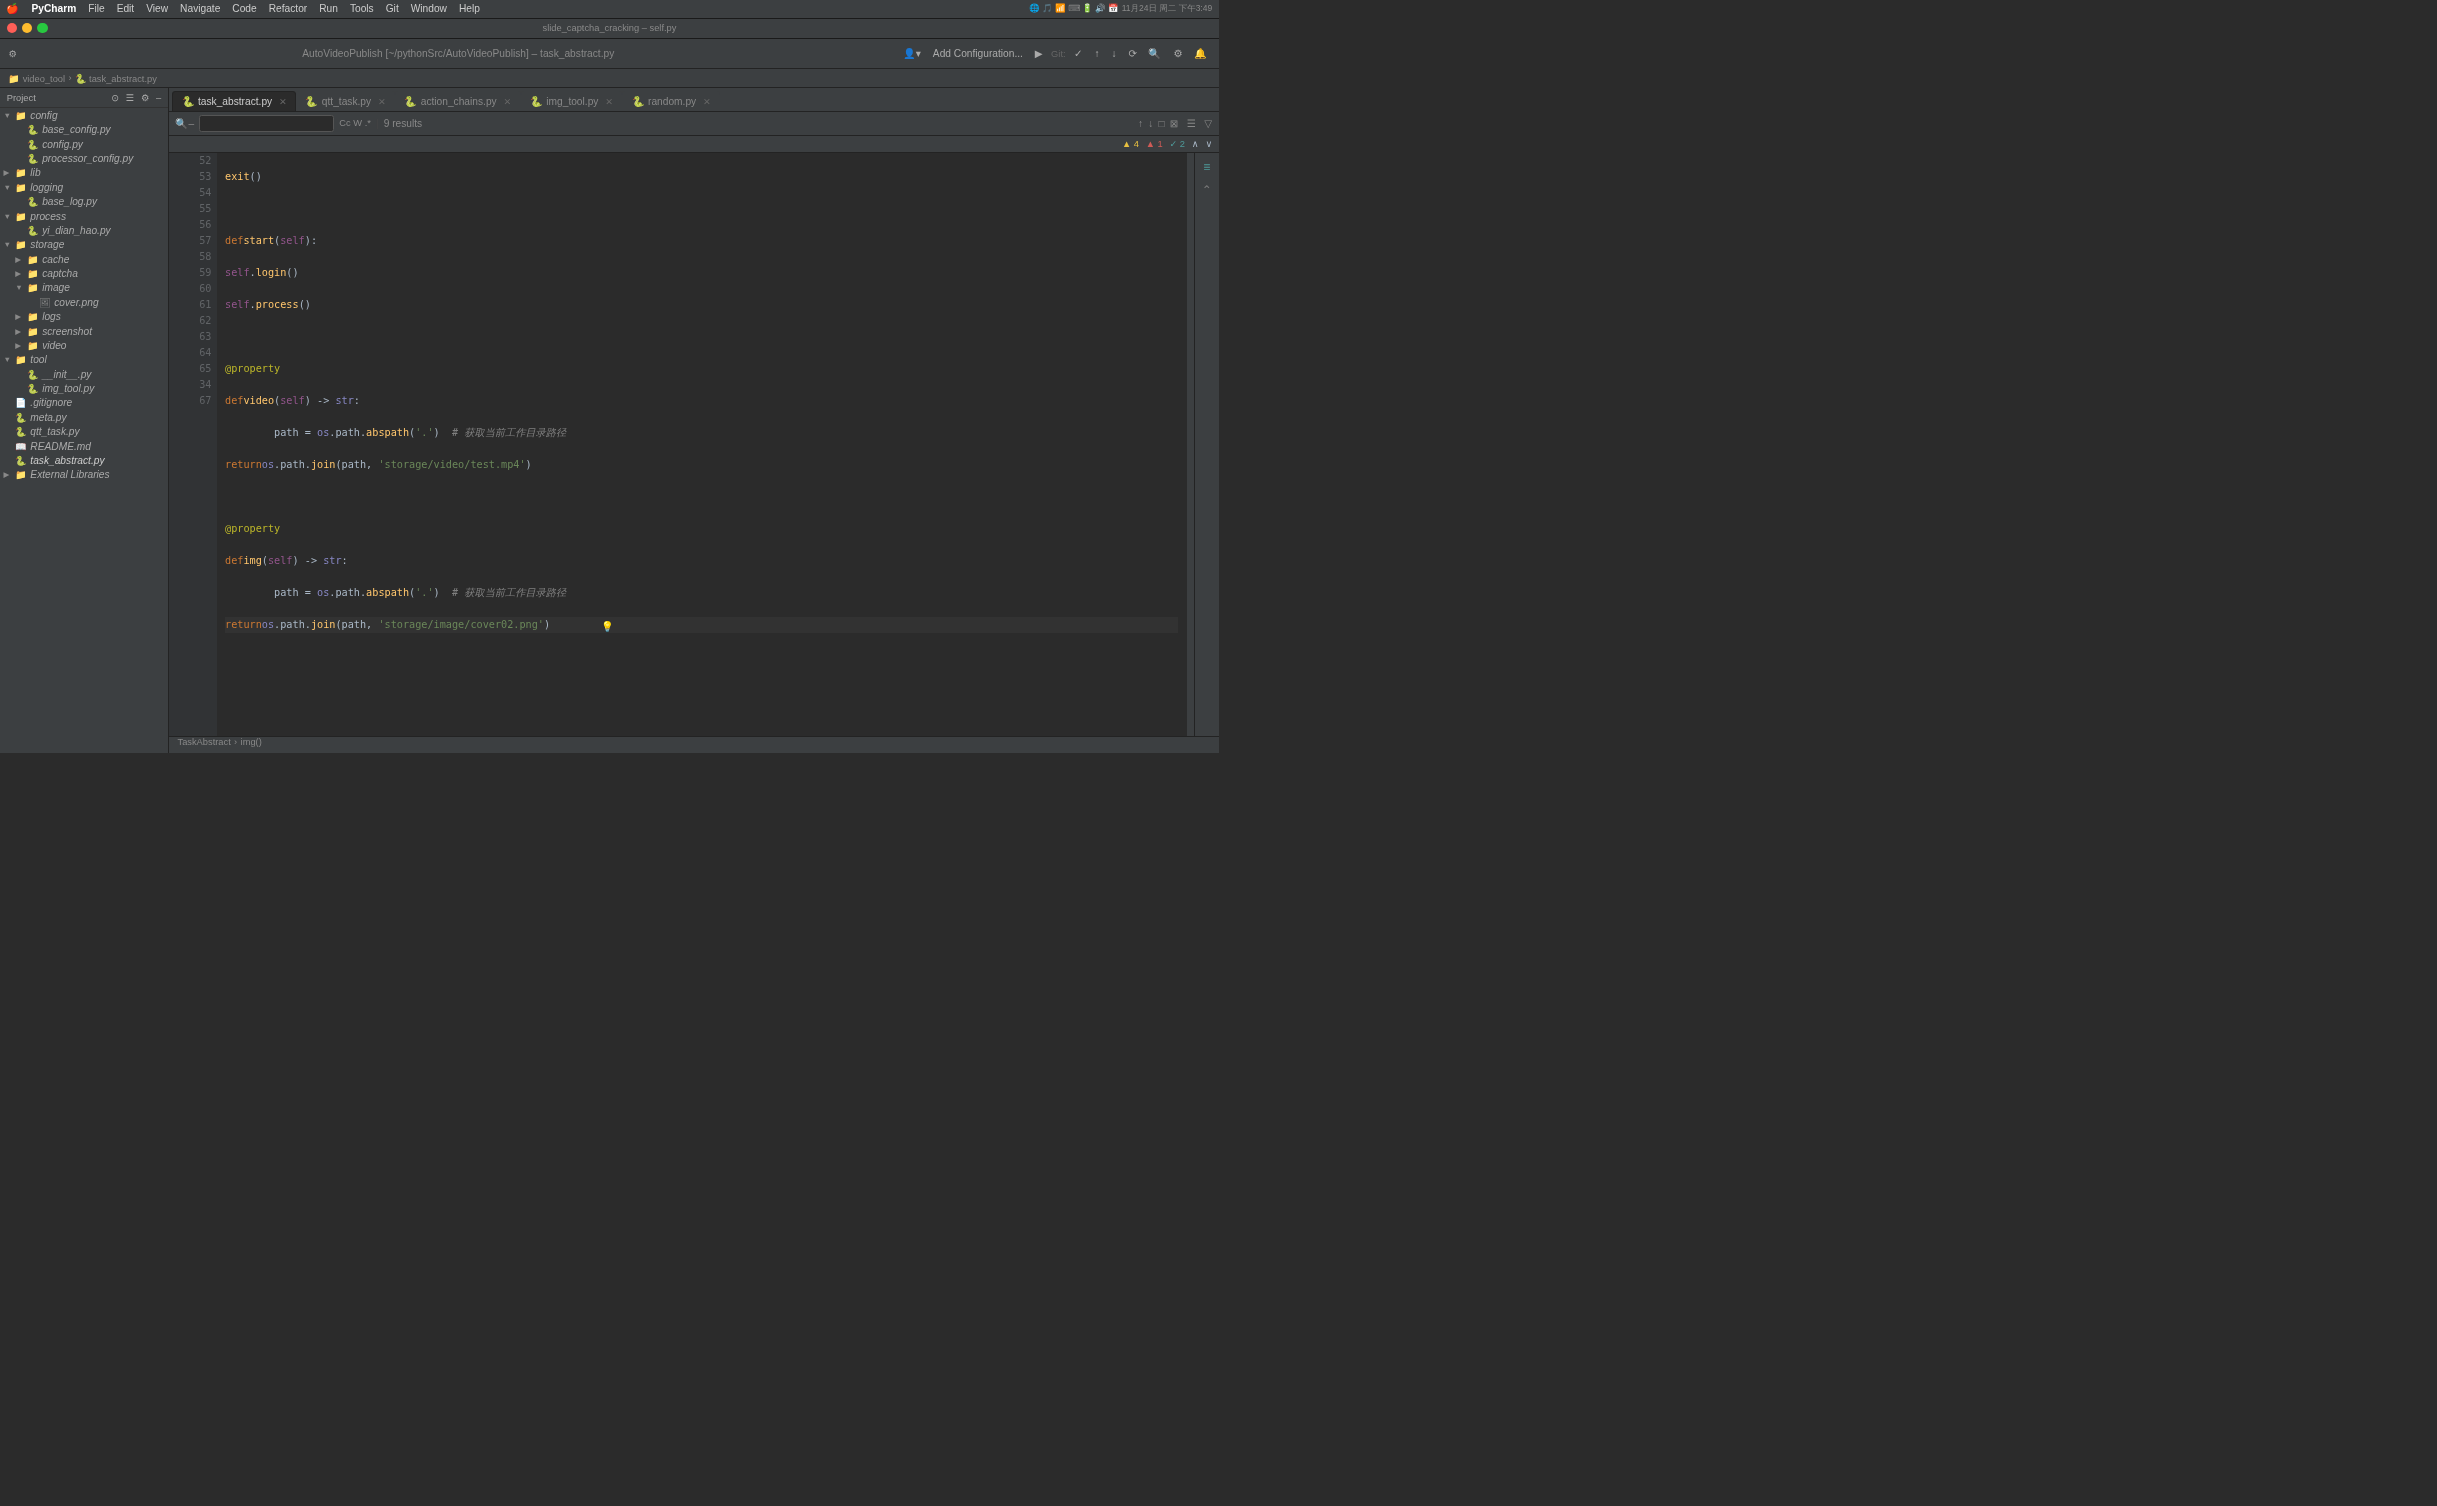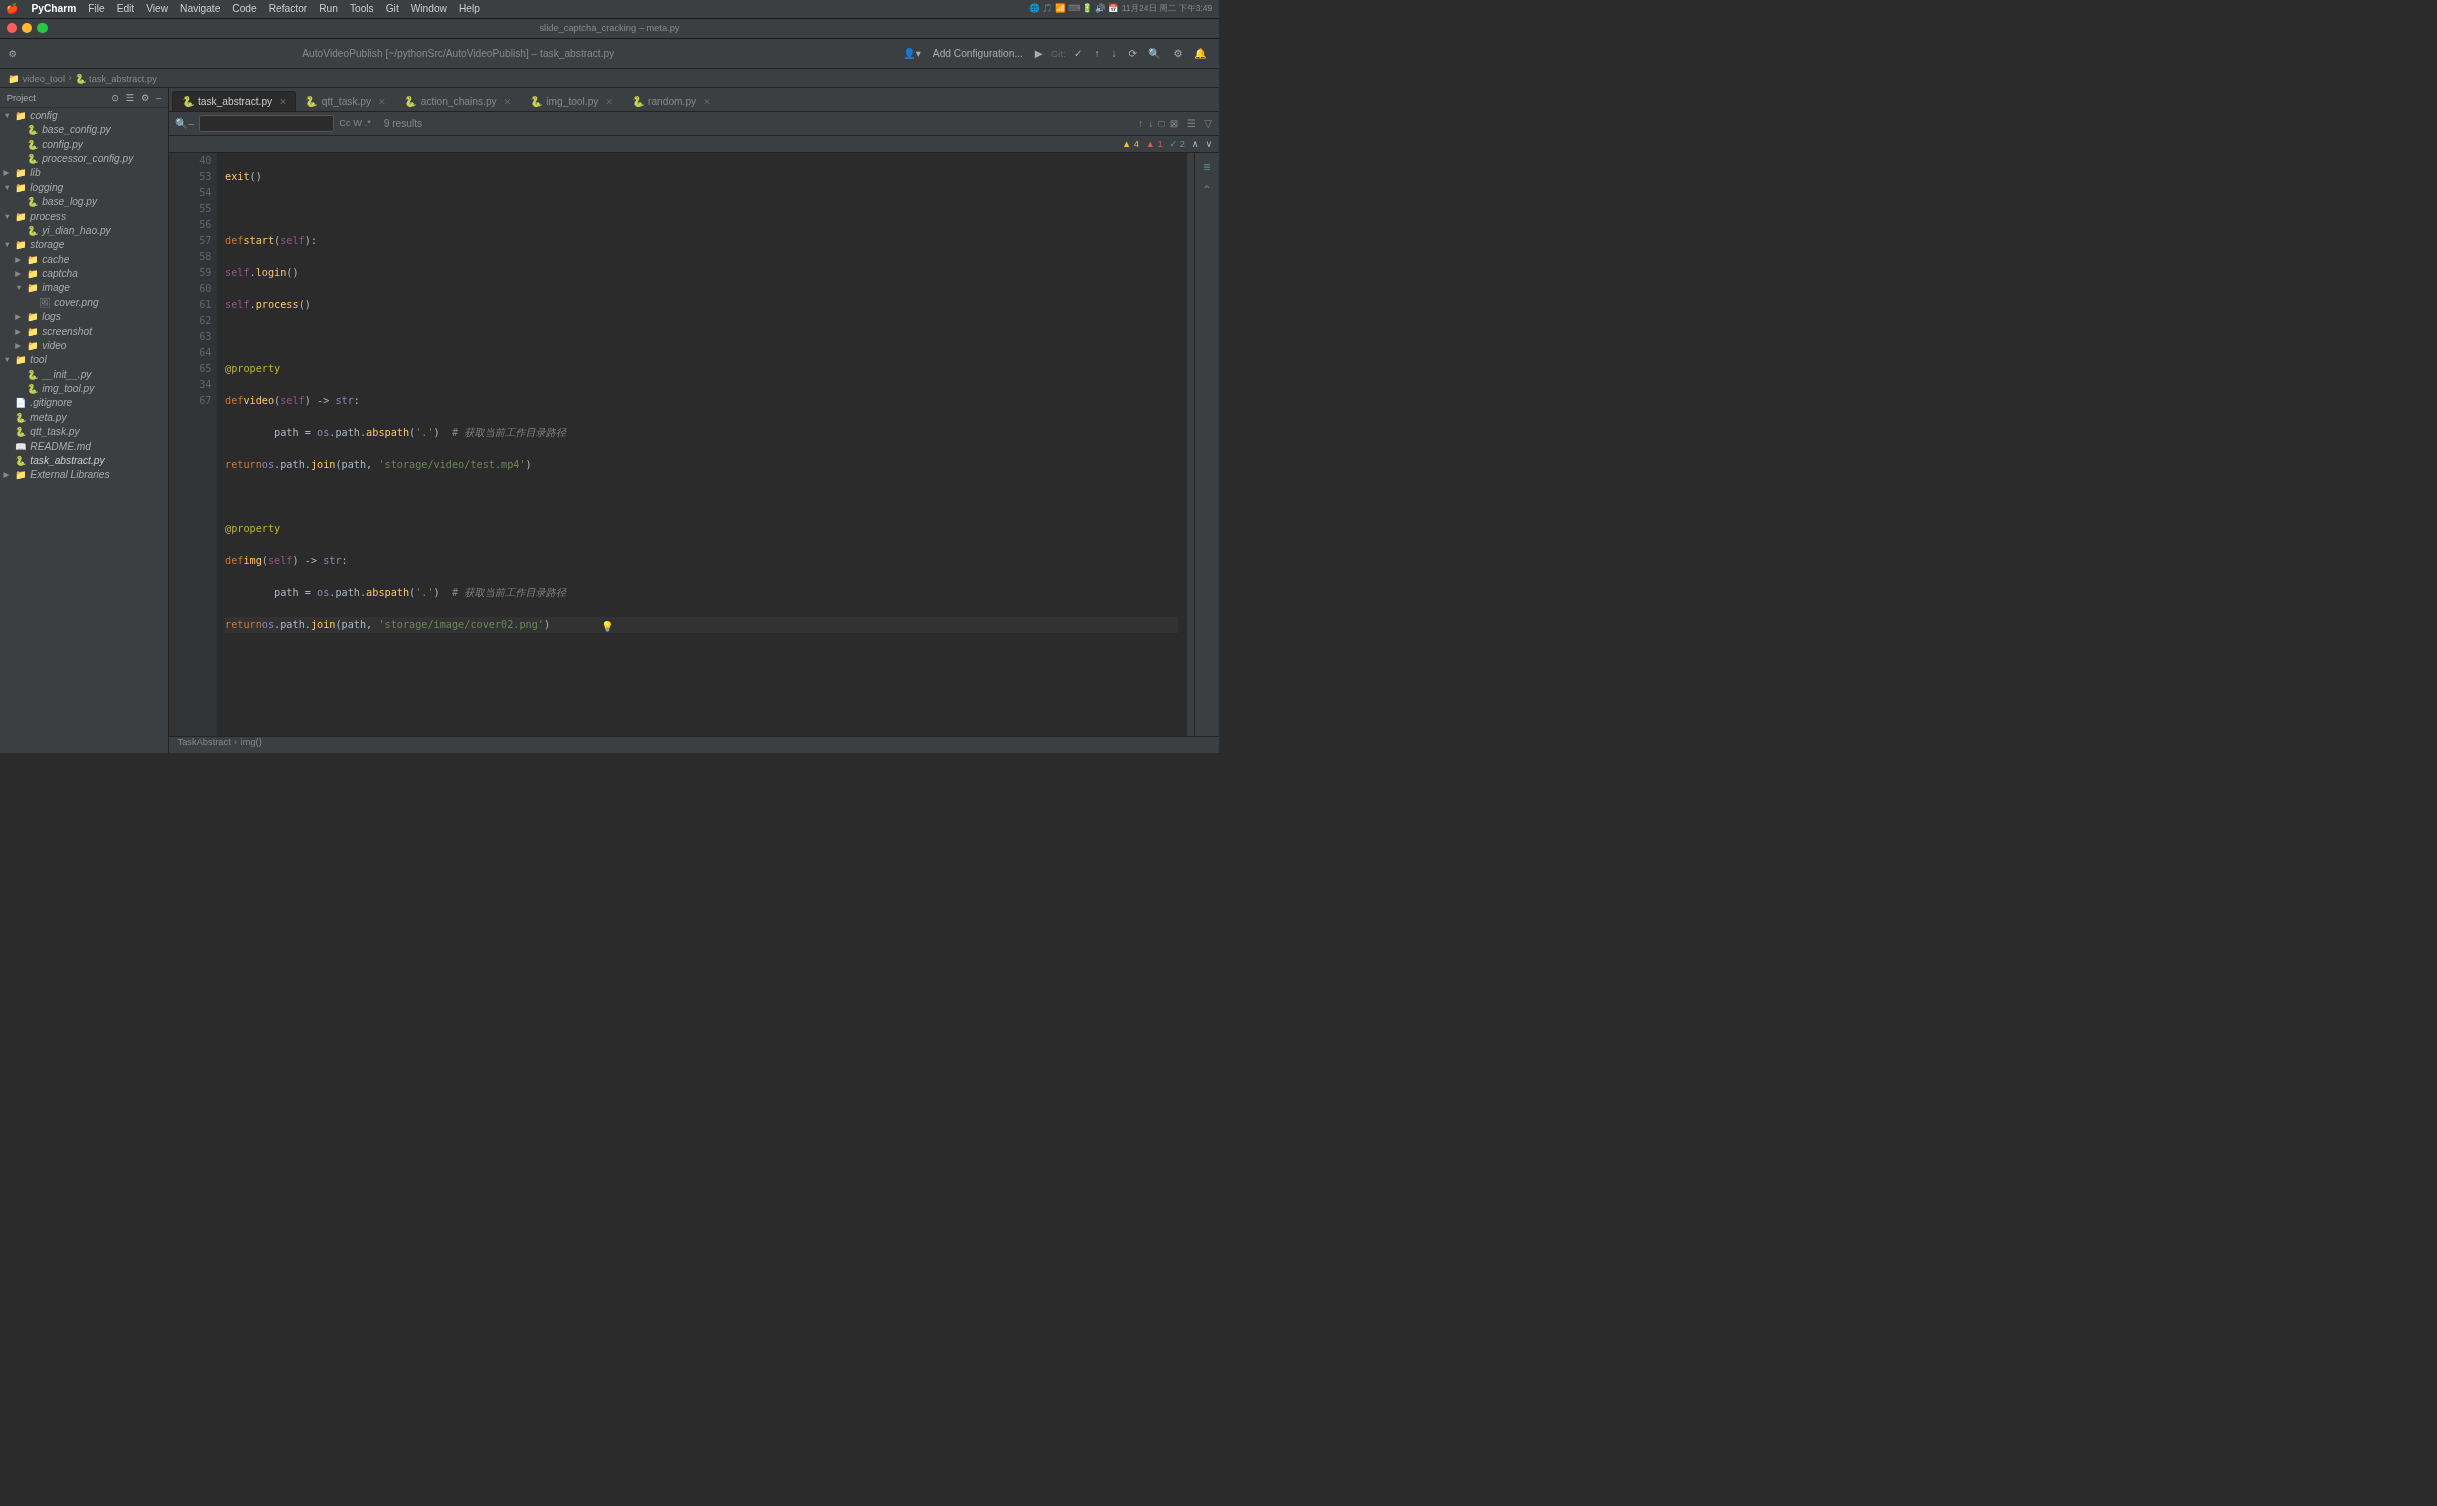--- a/index.html
+++ b/index.html
@@ -426,21 +426,21 @@
   <span style="flex:1"></span>
   <span style="font-size:8.5px; color:#888">🌐 🎵 📶 ⌨ 🔋 🔊 📅 11月24日 周二 下午3:49</span>
 </div>
 
 <div class="titlebar">
   <div class="titlebar-buttons">
     <span class="tb-btn tb-close"></span>
     <span class="tb-btn tb-min"></span>
     <span class="tb-btn tb-max"></span>
   </div>
-  <div class="titlebar-title">slide_captcha_cracking – meta.py</div>
+  <div class="titlebar-title">slide_captcha_cracking – self.py</div>
 </div>
 
 <div class="ide-toolbar">
   <span style="font-size:9.3px; color:#aaa">⚙</span>
   <div class="ide-toolbar-title">AutoVideoPublish [~/pythonSrc/AutoVideoPublish] – task_abstract.py</div>
   <button class="toolbar-btn">👤▾</button>
   <button class="toolbar-btn">Add Configuration...</button>
   <button class="toolbar-btn">▶</button>
   <span style="color:#666; font-size:9.3px">Git:</span>
   <button class="toolbar-btn">✓</button>
@@ -655,21 +655,21 @@
       <span>∧</span>
       <span>∨</span>
     </div>
 
     <div class="editor-with-right">
       <div class="code-editor">
 
         <div class="left-gutter-strip"></div>
 
         <div class="line-numbers">
-          <div>40</div>
+          <div>52</div>
           <div>53</div>
           <div>54</div>
           <div>55</div>
           <div>56</div>
           <div>57</div>
           <div>58</div>
           <div>59</div>
           <div>60</div>
           <div>61</div>
           <div>62</div>

